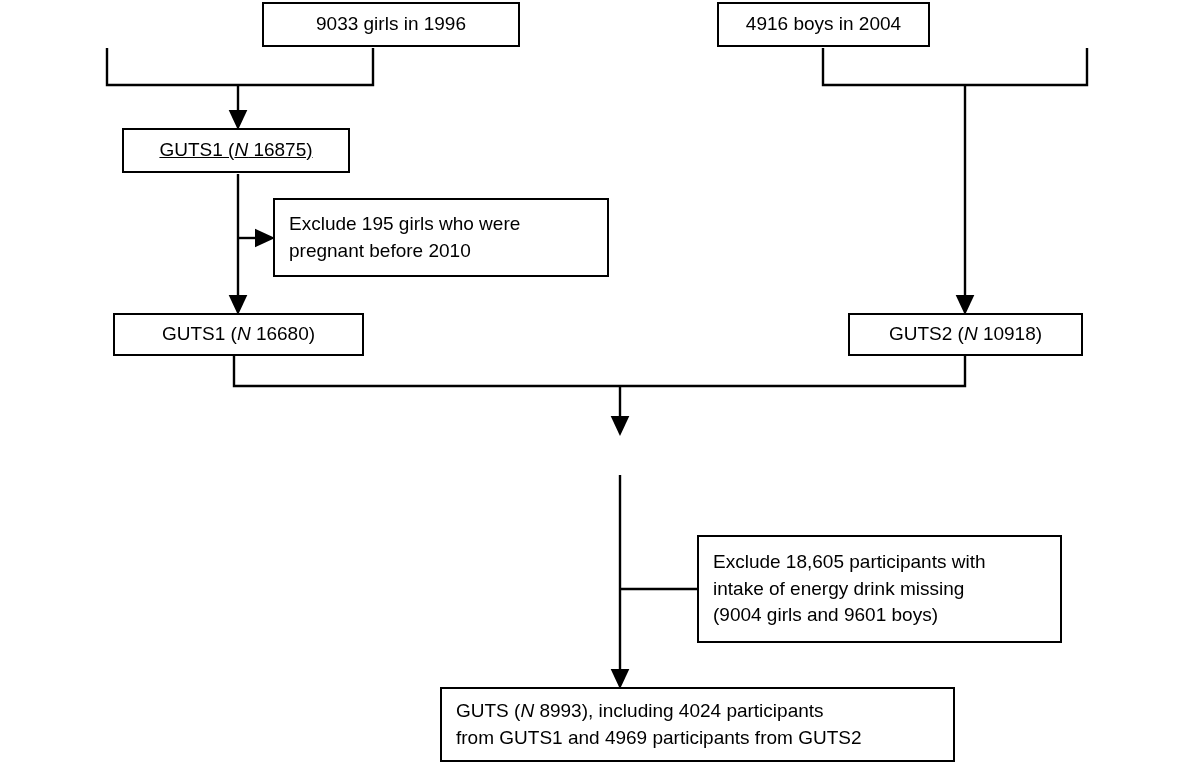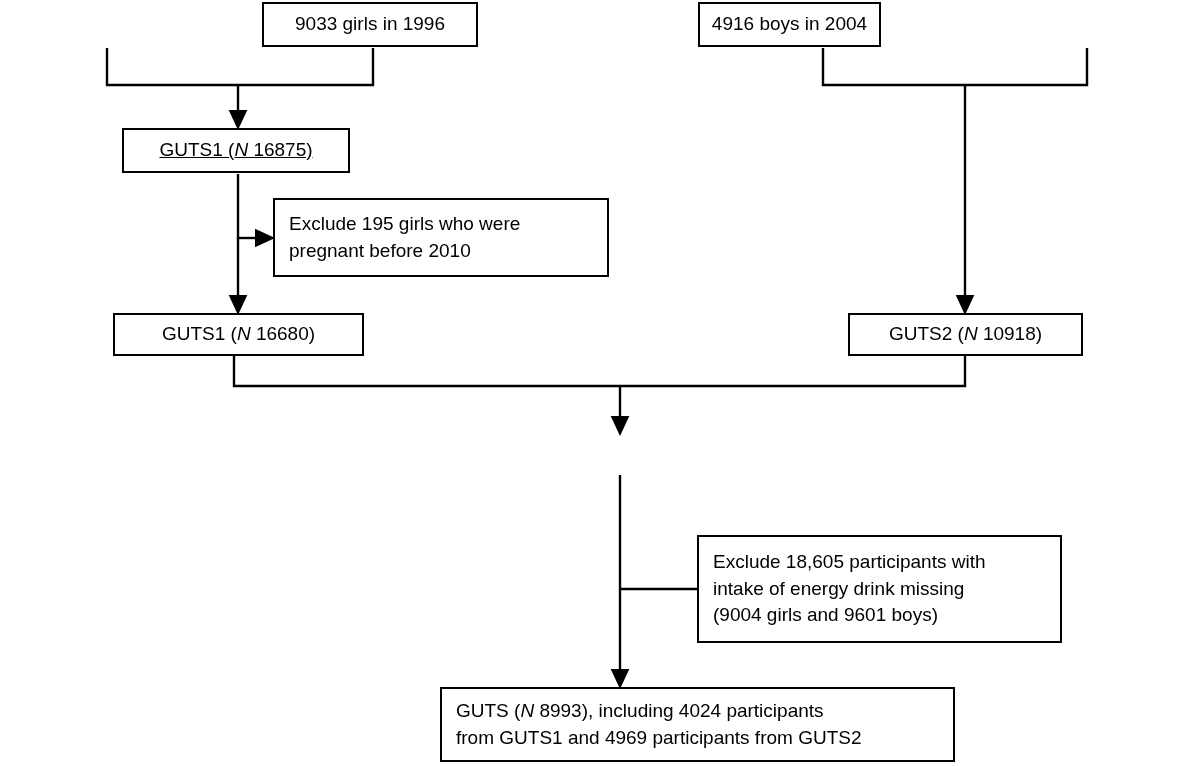--- a/index.html
+++ b/index.html
@@ -70,25 +70,25 @@
 
       <path d="M234,356 L234,386 L965,386 L965,356"></path>
       <path d="M620,386 L620,426" marker-end="url(#arrowhead)"></path>
 
       <path d="M620,475 L620,679" marker-end="url(#arrowhead)"></path>
       <path d="M620,589 L697,589"></path>
     </g>
   </svg>
 
 
-  <div class="node center" style="left:262px; top:2px; width:216px; height:45px;">
+  <div class="node center" style="left:262px; top:2px; width:258px; height:45px;">
     <span class="label">9033 girls in 1996</span>
   </div>
 
-  <div class="node center" style="left:698px; top:2px; width:183px; height:45px;">
+  <div class="node center" style="left:717px; top:2px; width:213px; height:45px;">
     <span class="label">4916 boys in 2004</span>
   </div>
 
 
   <div class="node center" style="left:122px; top:128px; width:228px; height:45px;text-decoration:underline;">
     <span class="label">GUTS1 (<i>N</i> 16875)</span>
   </div>
 
   <div class="node left" style="left:273px; top:198px; width:336px; height:79px;">
     <span class="label">Exclude 195 girls who were

